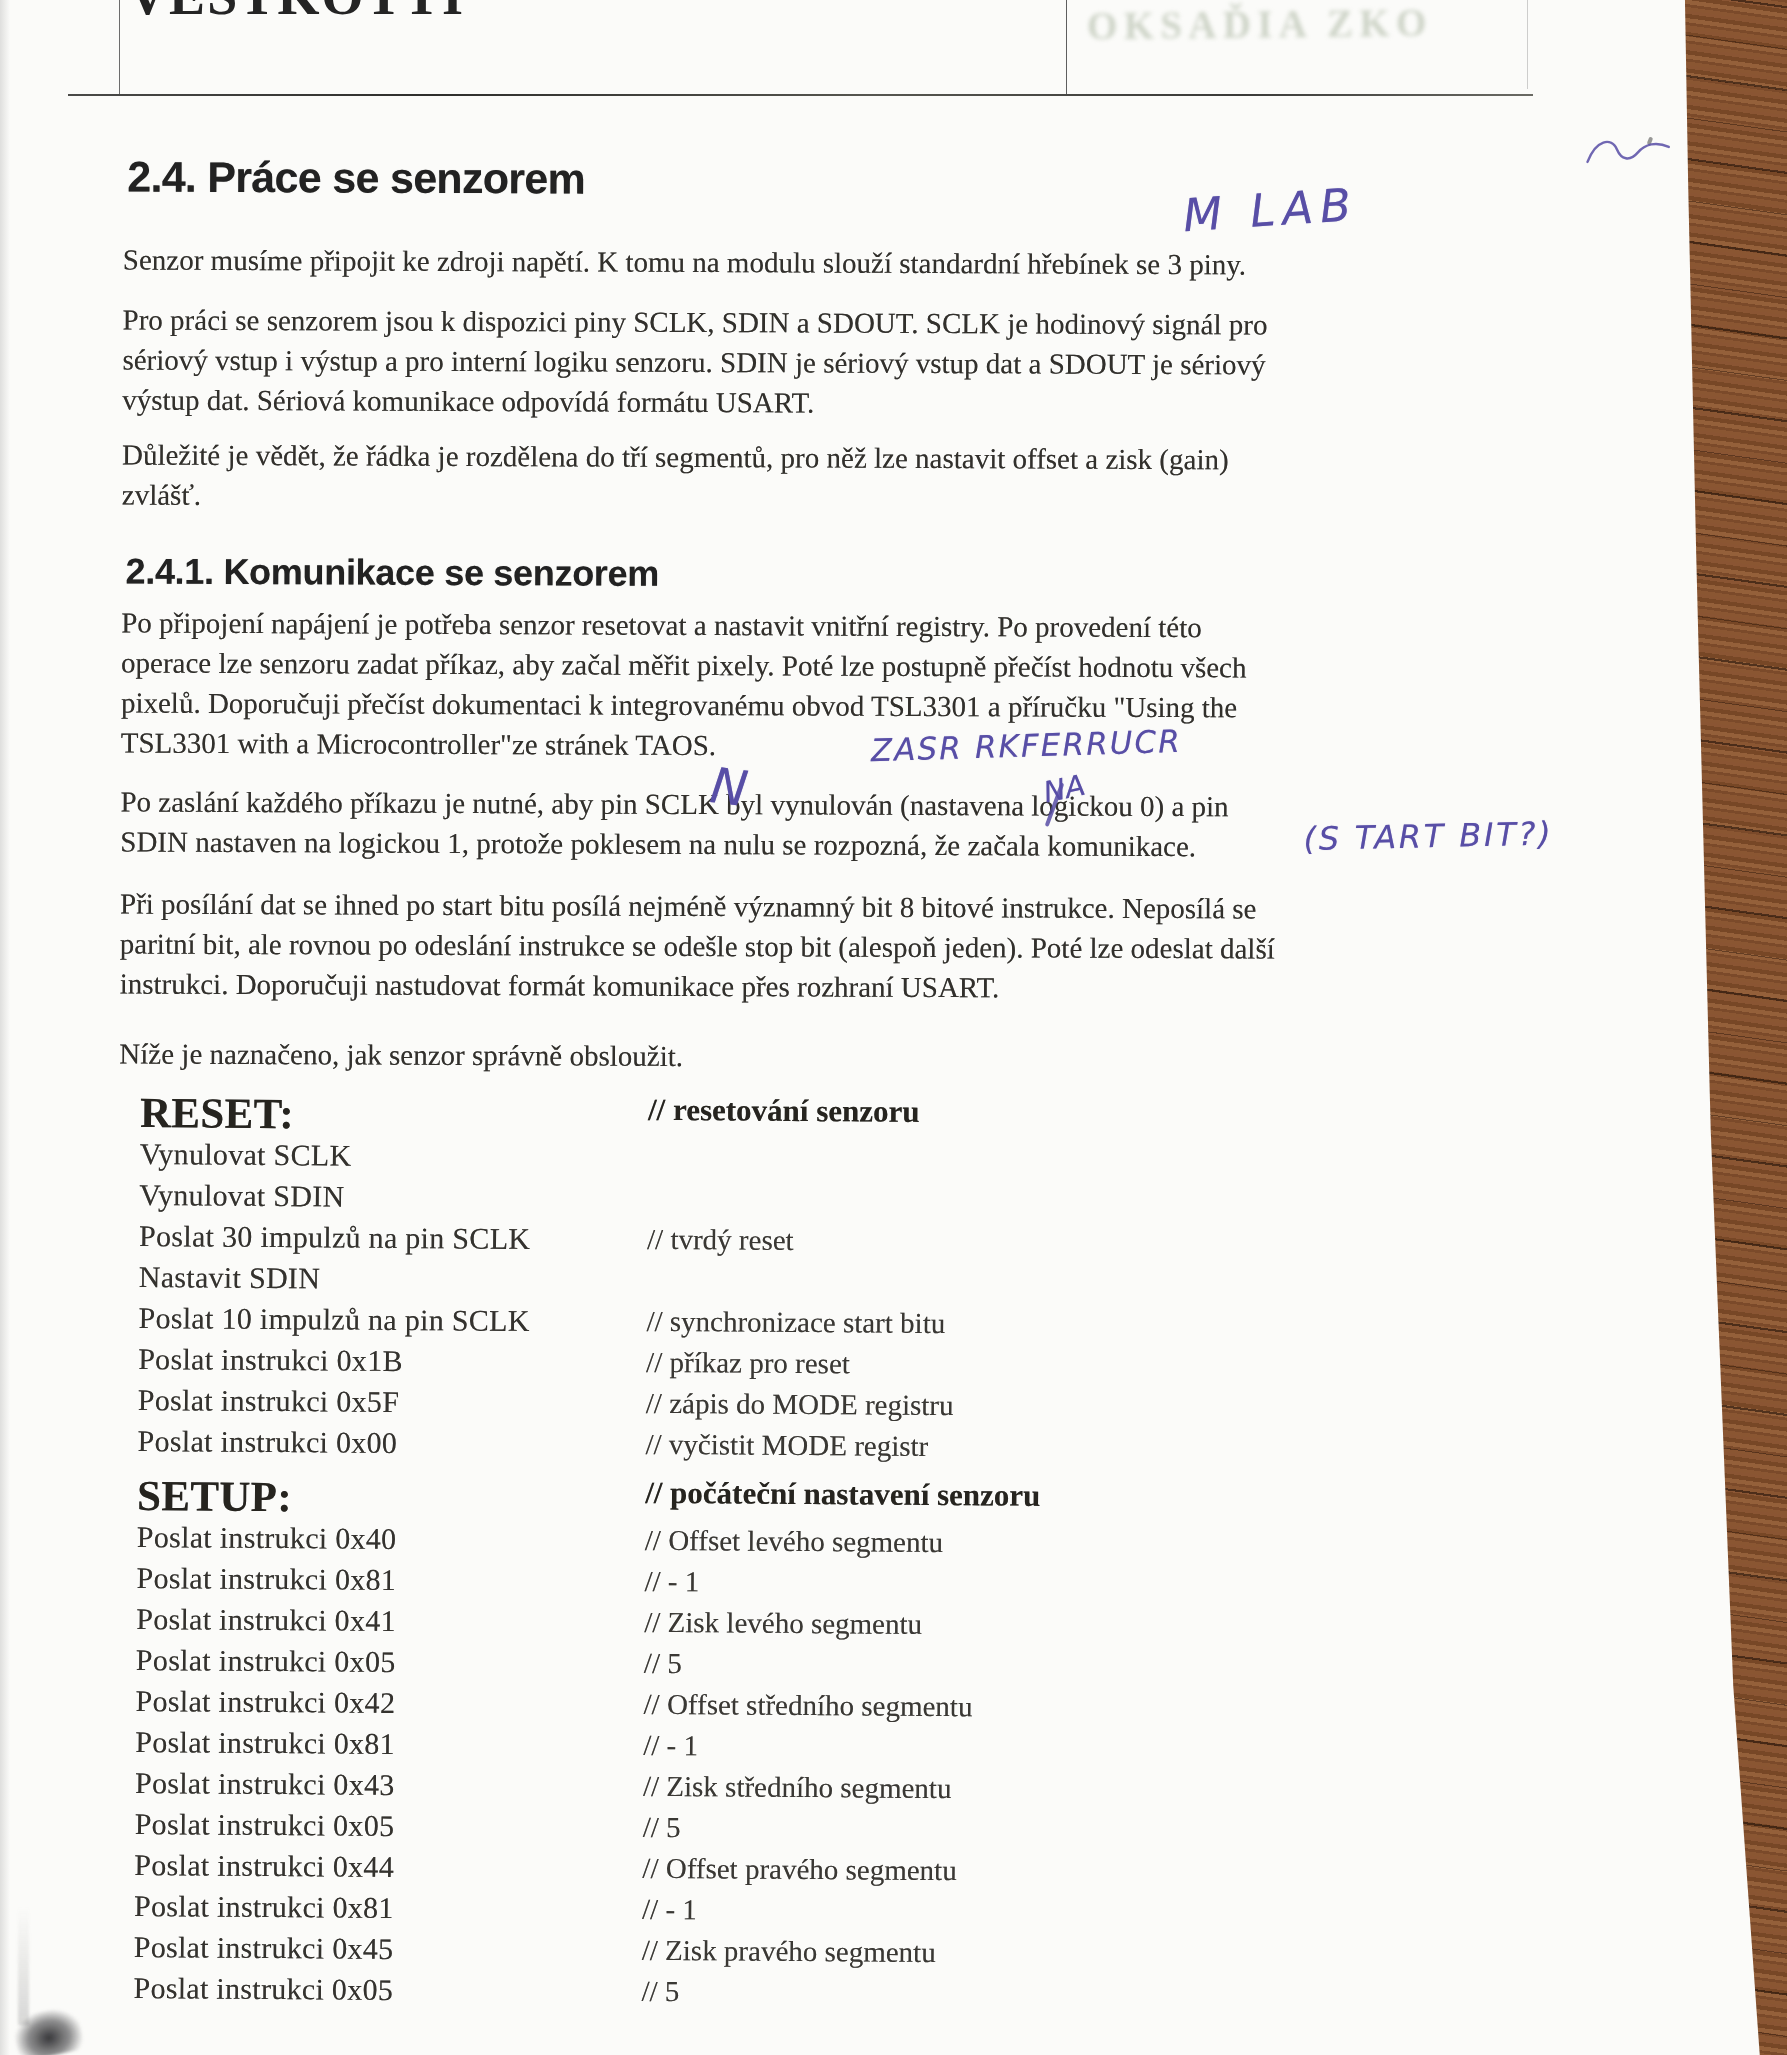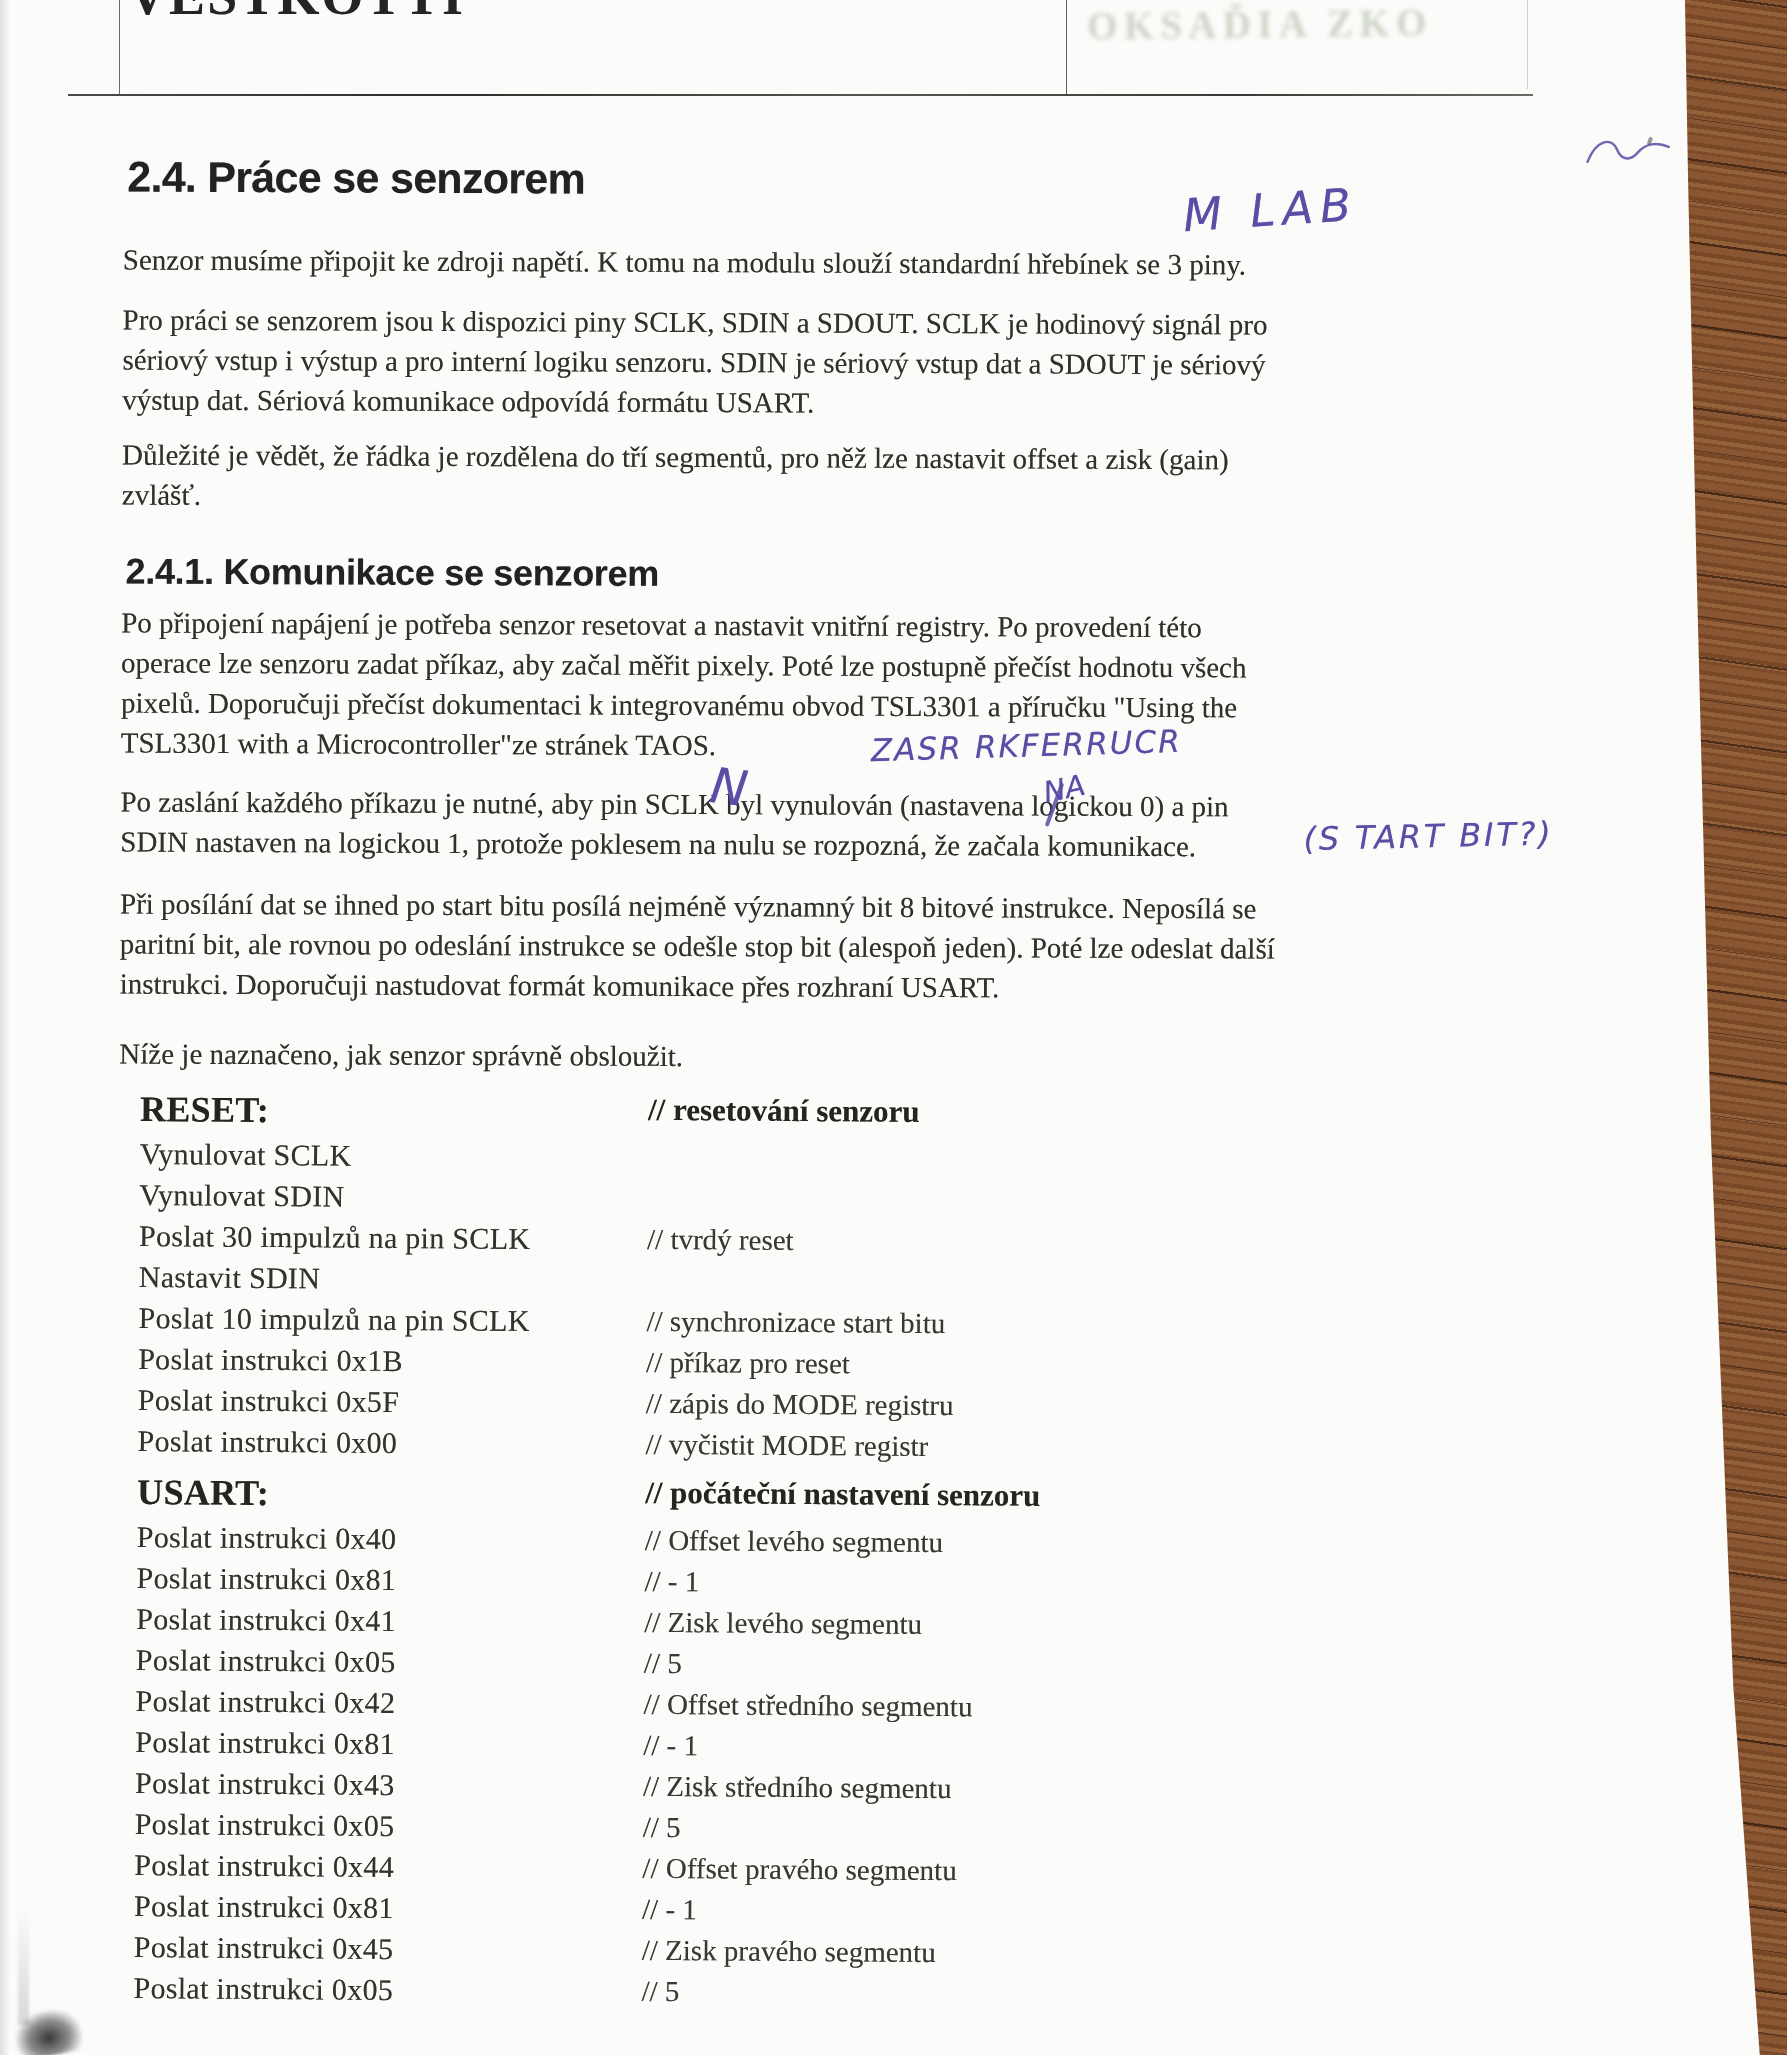--- a/index.html
+++ b/index.html
@@ -64,21 +64,21 @@
 
   
   .listing{position:absolute;left:0;top:1081px;width:1627px;
     transform:rotate(.18deg);transform-origin:0 0;}
   .listing .row{position:relative;height:41px;}
   .listing .lcol{position:absolute;left:145px;font-size:30px;letter-spacing:0.3px;
     color:#34322e;text-shadow:0 0 0.4px rgba(40,40,40,.55);}
   .listing .rcol{position:absolute;left:653px;font-size:29px;
     color:#3a3834;text-shadow:0 0 0.3px rgba(40,40,40,.5);}
   .listing .row.hdr{margin-top:5.6px;margin-bottom:8.4px;}
-  .listing .row.hdr .lcol{font-weight:bold;font-size:36px;color:#26241f;}
+  .listing .row.hdr .lcol{font-weight:bold;font-size:43px;color:#26241f;}
   .listing .row.hdr .rcol{font-weight:bold;font-size:31px;color:#26241f;}
 
   
   .ink{position:absolute;font-family:"DejaVu Sans", sans-serif;font-style:italic;
     color:#584ea6;text-shadow:0 0 0.7px rgba(88,78,166,.6);}
   .ink.m-lab{left:1184px;top:178px;font-size:45px;letter-spacing:7px;transform:rotate(-4deg);}
   .ink.zasr{left:874px;top:723px;font-size:31px;letter-spacing:2.1px;transform:rotate(-2deg);}
   .ink.na{left:1047px;top:767px;font-size:29px;transform:rotate(-12deg);}
   .ink.n-over-pin{left:714px;top:756px;font-size:49px;transform:rotate(7deg);}
   .ink.start-bit{left:1307px;top:811px;font-size:32px;letter-spacing:2.8px;transform:rotate(-1.5deg);}
@@ -156,21 +156,21 @@
       </div>
       <div class="row">
         <span class="lcol">Poslat instrukci 0x5F</span>
         <span class="rcol">// zápis do MODE registru</span>
       </div>
       <div class="row">
         <span class="lcol">Poslat instrukci 0x00</span>
         <span class="rcol">// vyčistit MODE registr</span>
       </div>
       <div class="row hdr">
-        <span class="lcol">USART:</span>
+        <span class="lcol">SETUP:</span>
         <span class="rcol">// počáteční nastavení senzoru</span>
       </div>
       <div class="row">
         <span class="lcol">Poslat instrukci 0x40</span>
         <span class="rcol">// Offset levého segmentu</span>
       </div>
       <div class="row">
         <span class="lcol">Poslat instrukci 0x81</span>
         <span class="rcol">// - 1</span>
       </div>

